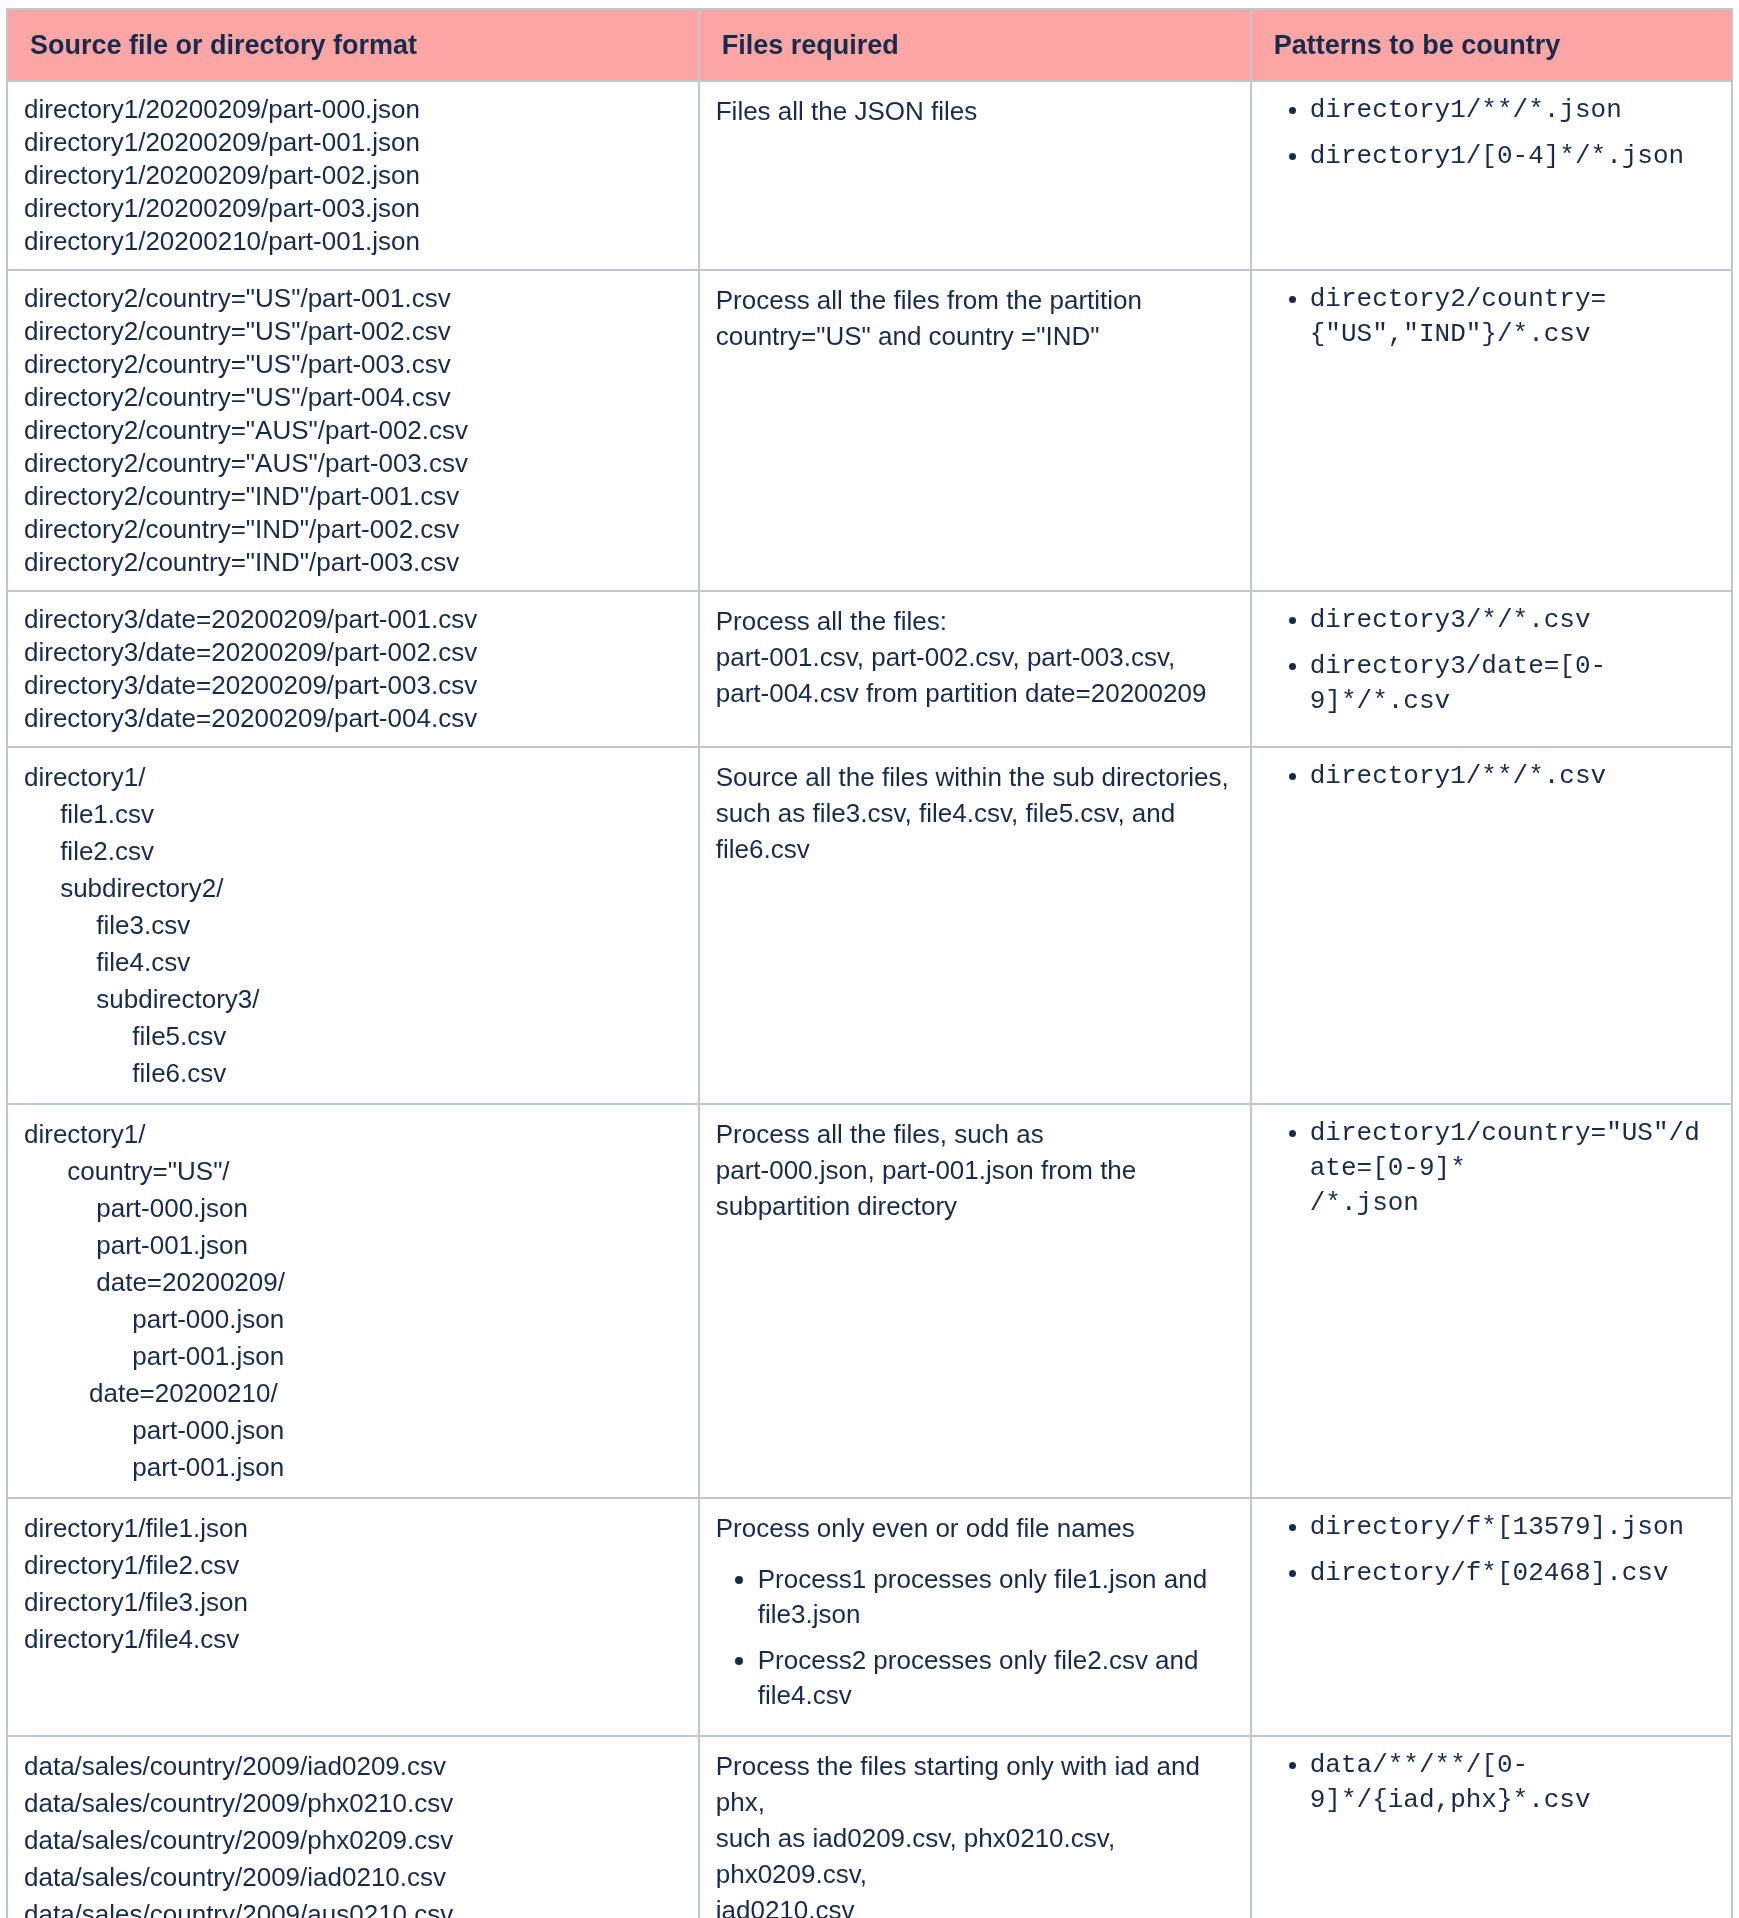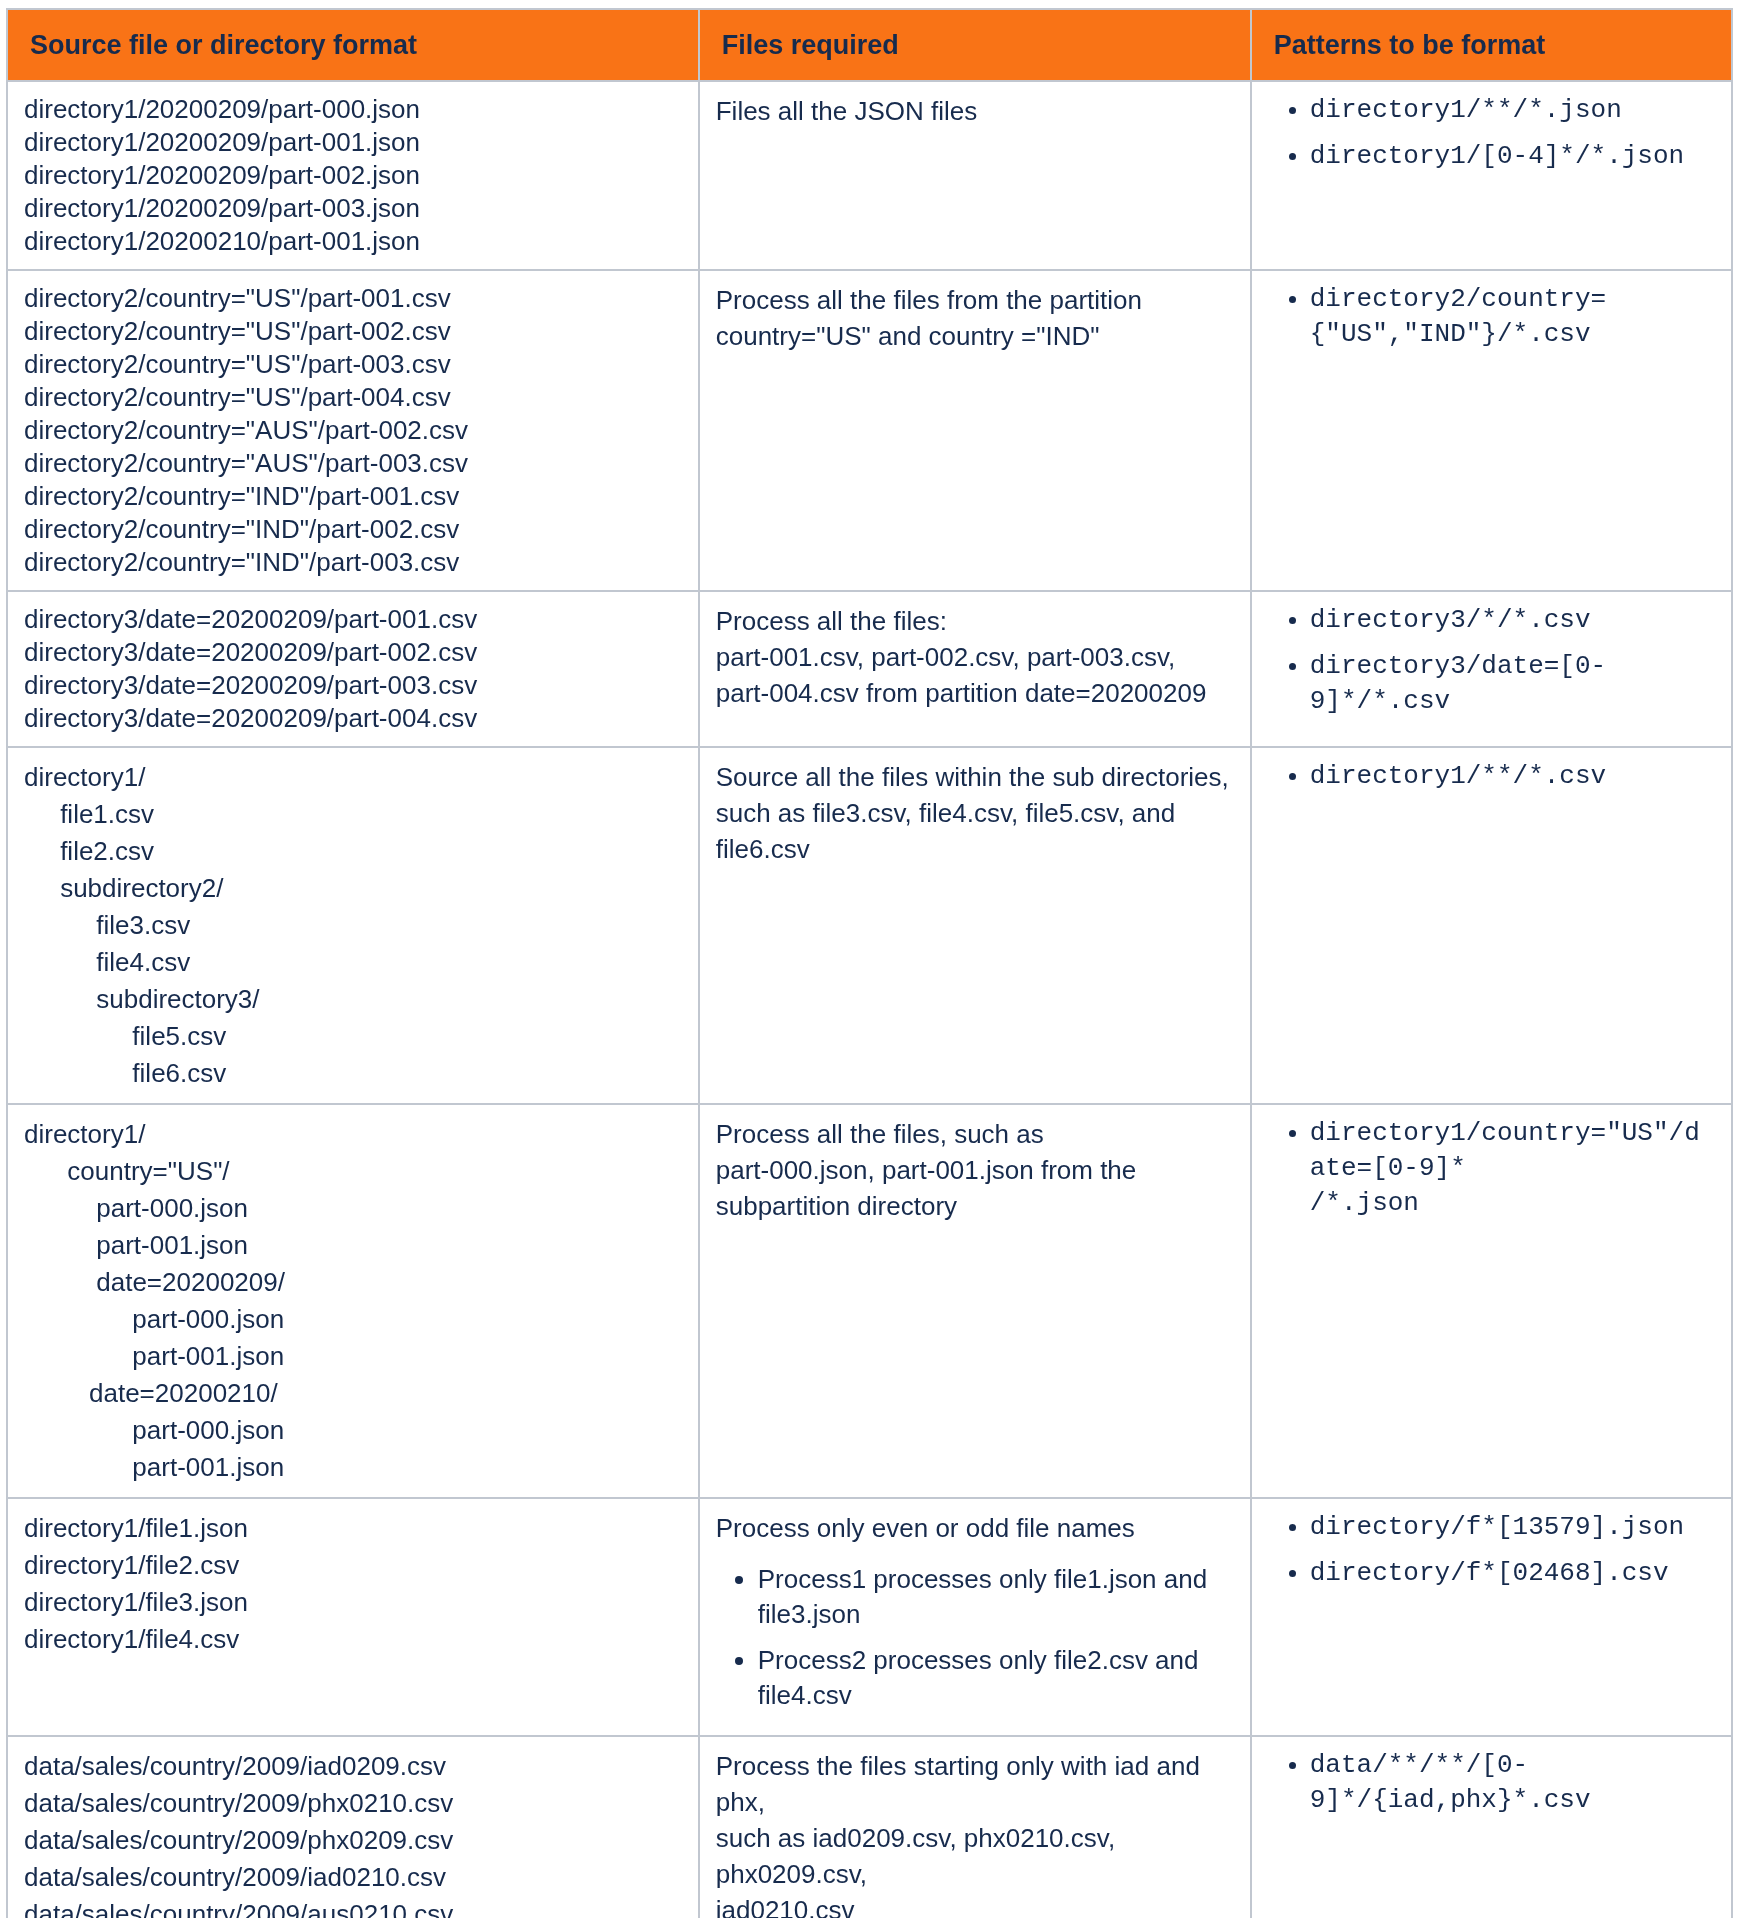--- a/index.html
+++ b/index.html
@@ -14,21 +14,21 @@
     border-collapse: collapse;
     width: 100%;
     table-layout: fixed;
   }
   th, td {
     border: 2px solid #C1C7D0;
     vertical-align: top;
     text-align: left;
   }
   th {
-    background: #f97316;
+    background: #fca5a5;
     font-size: 27px;
     font-weight: 700;
     line-height: 34px;
     padding: 18px 22px;
   }
   td {
     font-size: 26px;
     padding: 11px 16px;
     background: #FFFFFF;
   }
@@ -75,21 +75,21 @@
 <table class="doc-table">
   <colgroup>
     <col style="width:40.1%">
     <col style="width:32.0%">
     <col style="width:27.9%">
   </colgroup>
   <thead>
     <tr>
       <th>Source file or directory format</th>
       <th>Files required</th>
-      <th>Patterns to be format</th>
+      <th>Patterns to be country</th>
     </tr>
   </thead>
   <tbody>
 
     <tr>
       <td>
         <div class="lines">directory1/20200209/part-000.json
 directory1/20200209/part-001.json
 directory1/20200209/part-002.json
 directory1/20200209/part-003.json

